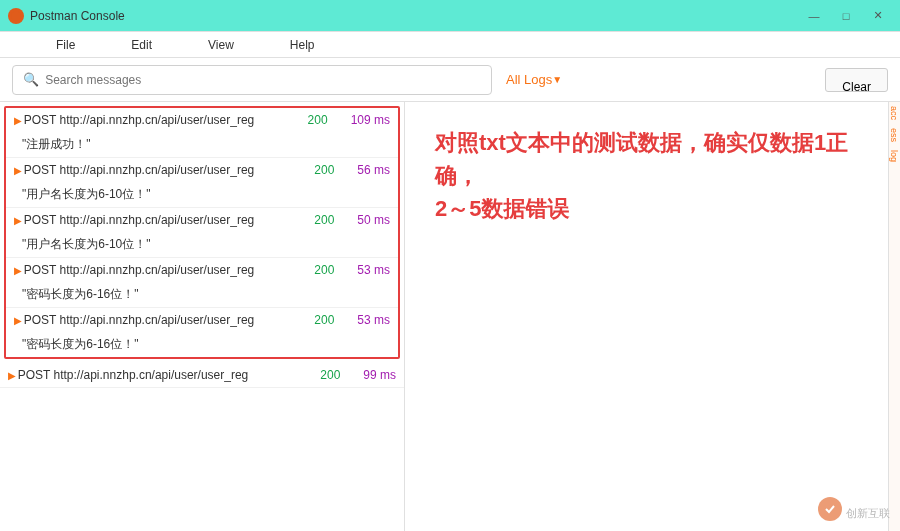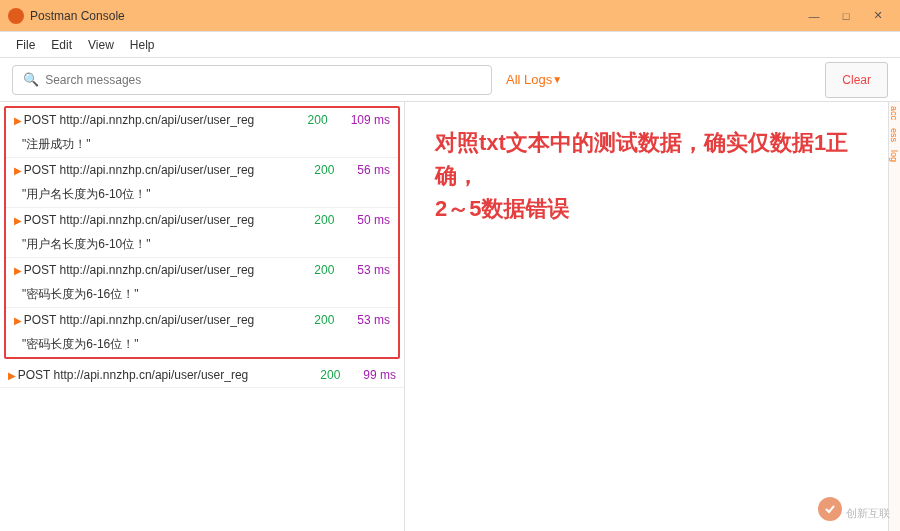--- a/index.html
+++ b/index.html
@@ -10,21 +10,21 @@
       height: 531px;
       overflow: hidden;
       display: flex;
       flex-direction: column;
     }
 
     
     .titlebar {
       display: flex;
       align-items: center;
-      background: #fdba74;
+      background: #5eead4;
       height: 32px;
       border-bottom: 1px solid #e0e0e0;
       padding: 0 8px;
       flex-shrink: 0;
     }
     .titlebar-icon {
       width: 16px;
       height: 16px;
       margin-right: 6px;
       background: #e05c1b;
@@ -64,20 +64,21 @@
       border-bottom: 1px solid #e0e0e0;
       padding: 0 8px;
       flex-shrink: 0;
     }
     .menubar-item {
       font-size: 12px;
       color: #333;
       padding: 2px 8px;
       cursor: pointer;
       border-radius: 2px;
+      margin-left: 40px;
     }
 
     
     .toolbar {
       display: flex;
       align-items: center;
       background: #fff;
       height: 44px;
       border-bottom: 1px solid #e0e0e0;
       padding: 0 12px;
@@ -118,25 +119,25 @@
     }
     .all-logs-chevron {
       font-size: 10px;
       color: #f97316;
     }
     .spacer { flex: 1; }
     .clear-btn {
       border: 1px solid #ccc;
       background: #f9f9f9;
       border-radius: 3px;
-      padding: 4px 16px;
-      font-size: 12px;
-      color: #ef4444;
-      cursor: pointer;
-      height: 36px;
+      padding: 11px 16px;
+      font-size: 12px;
+      color: #000000;
+      cursor: pointer;
+      height: 24px;
     }
 
     
     .main-content {
       display: flex;
       flex: 1;
       overflow: hidden;
       background: #fff;
     }
 

